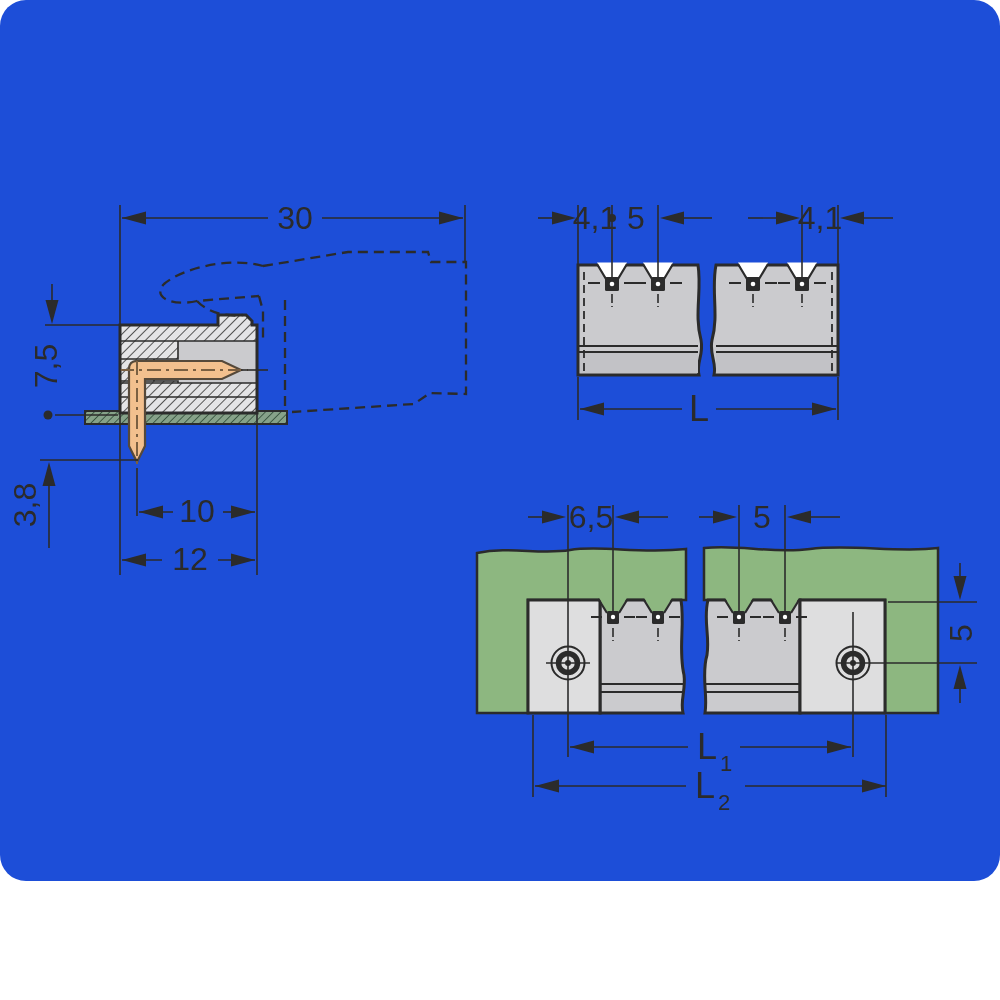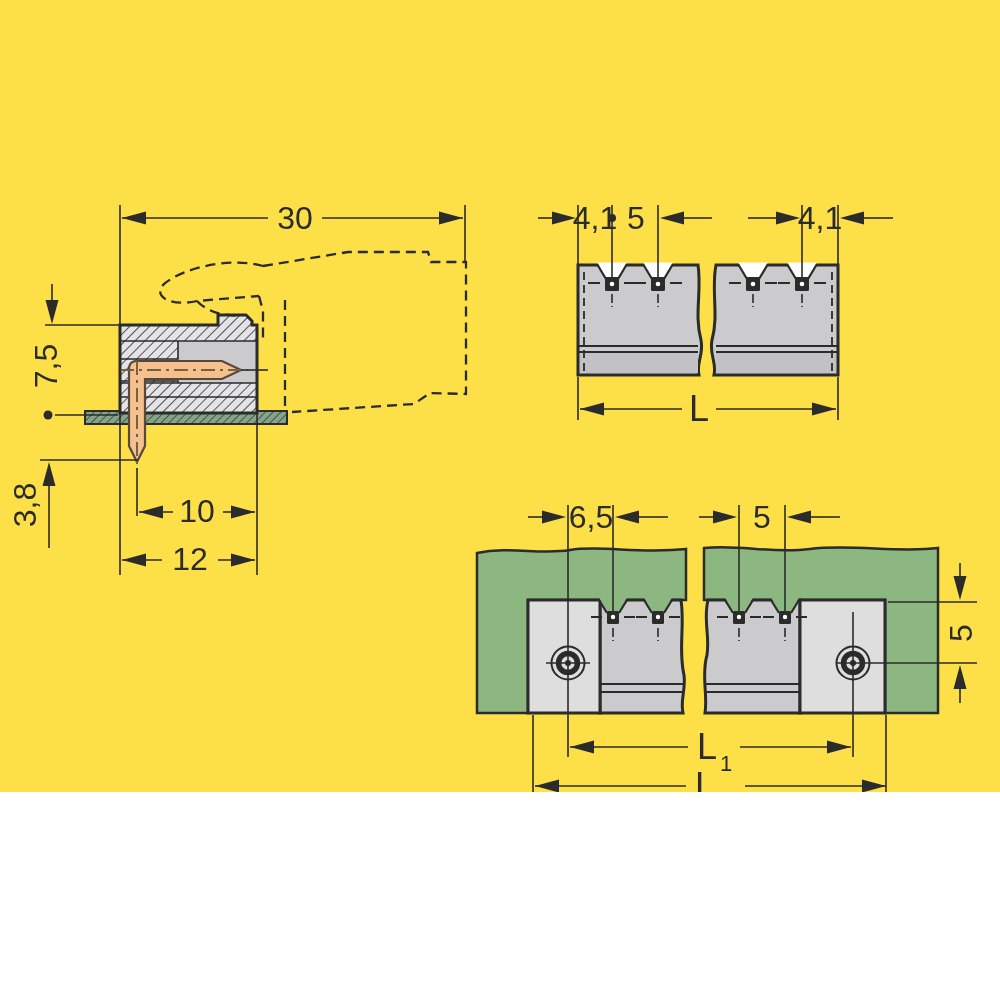--- a/index.html
+++ b/index.html
@@ -1,16 +1,16 @@
 <!DOCTYPE html>
 <html><head>
 <meta charset="utf-8">
 <style>
   html,body{margin:0;padding:0;background:#ffffff;}
-  .canvas{position:relative;width:1000px;height:792px;background:#fde047;overflow:hidden;}
+  .canvas{position:relative;width:1000px;height:881px;background:#1d4ed8;overflow:hidden;border-radius:26px;}
   svg{position:absolute;left:0;top:0;}
   text{font-family:"Liberation Sans", sans-serif; fill:#2b2b2b;}
   .dimtxt{font-size:32px;}
   .biglbl{font-size:36px;}
   .sublbl{font-size:22px;}
   .thin{stroke:#2b2b2b;stroke-width:1.6;fill:none;}
   .med{stroke:#2b2b2b;stroke-width:2.2;fill:none;}
   .thick{stroke:#2b2b2b;stroke-width:3;fill:none;}
   .arrow{fill:#2b2b2b;stroke:none;}
   .dashed{stroke:#2b2b2b;stroke-width:2.3;fill:none;stroke-dasharray:10 6;}

